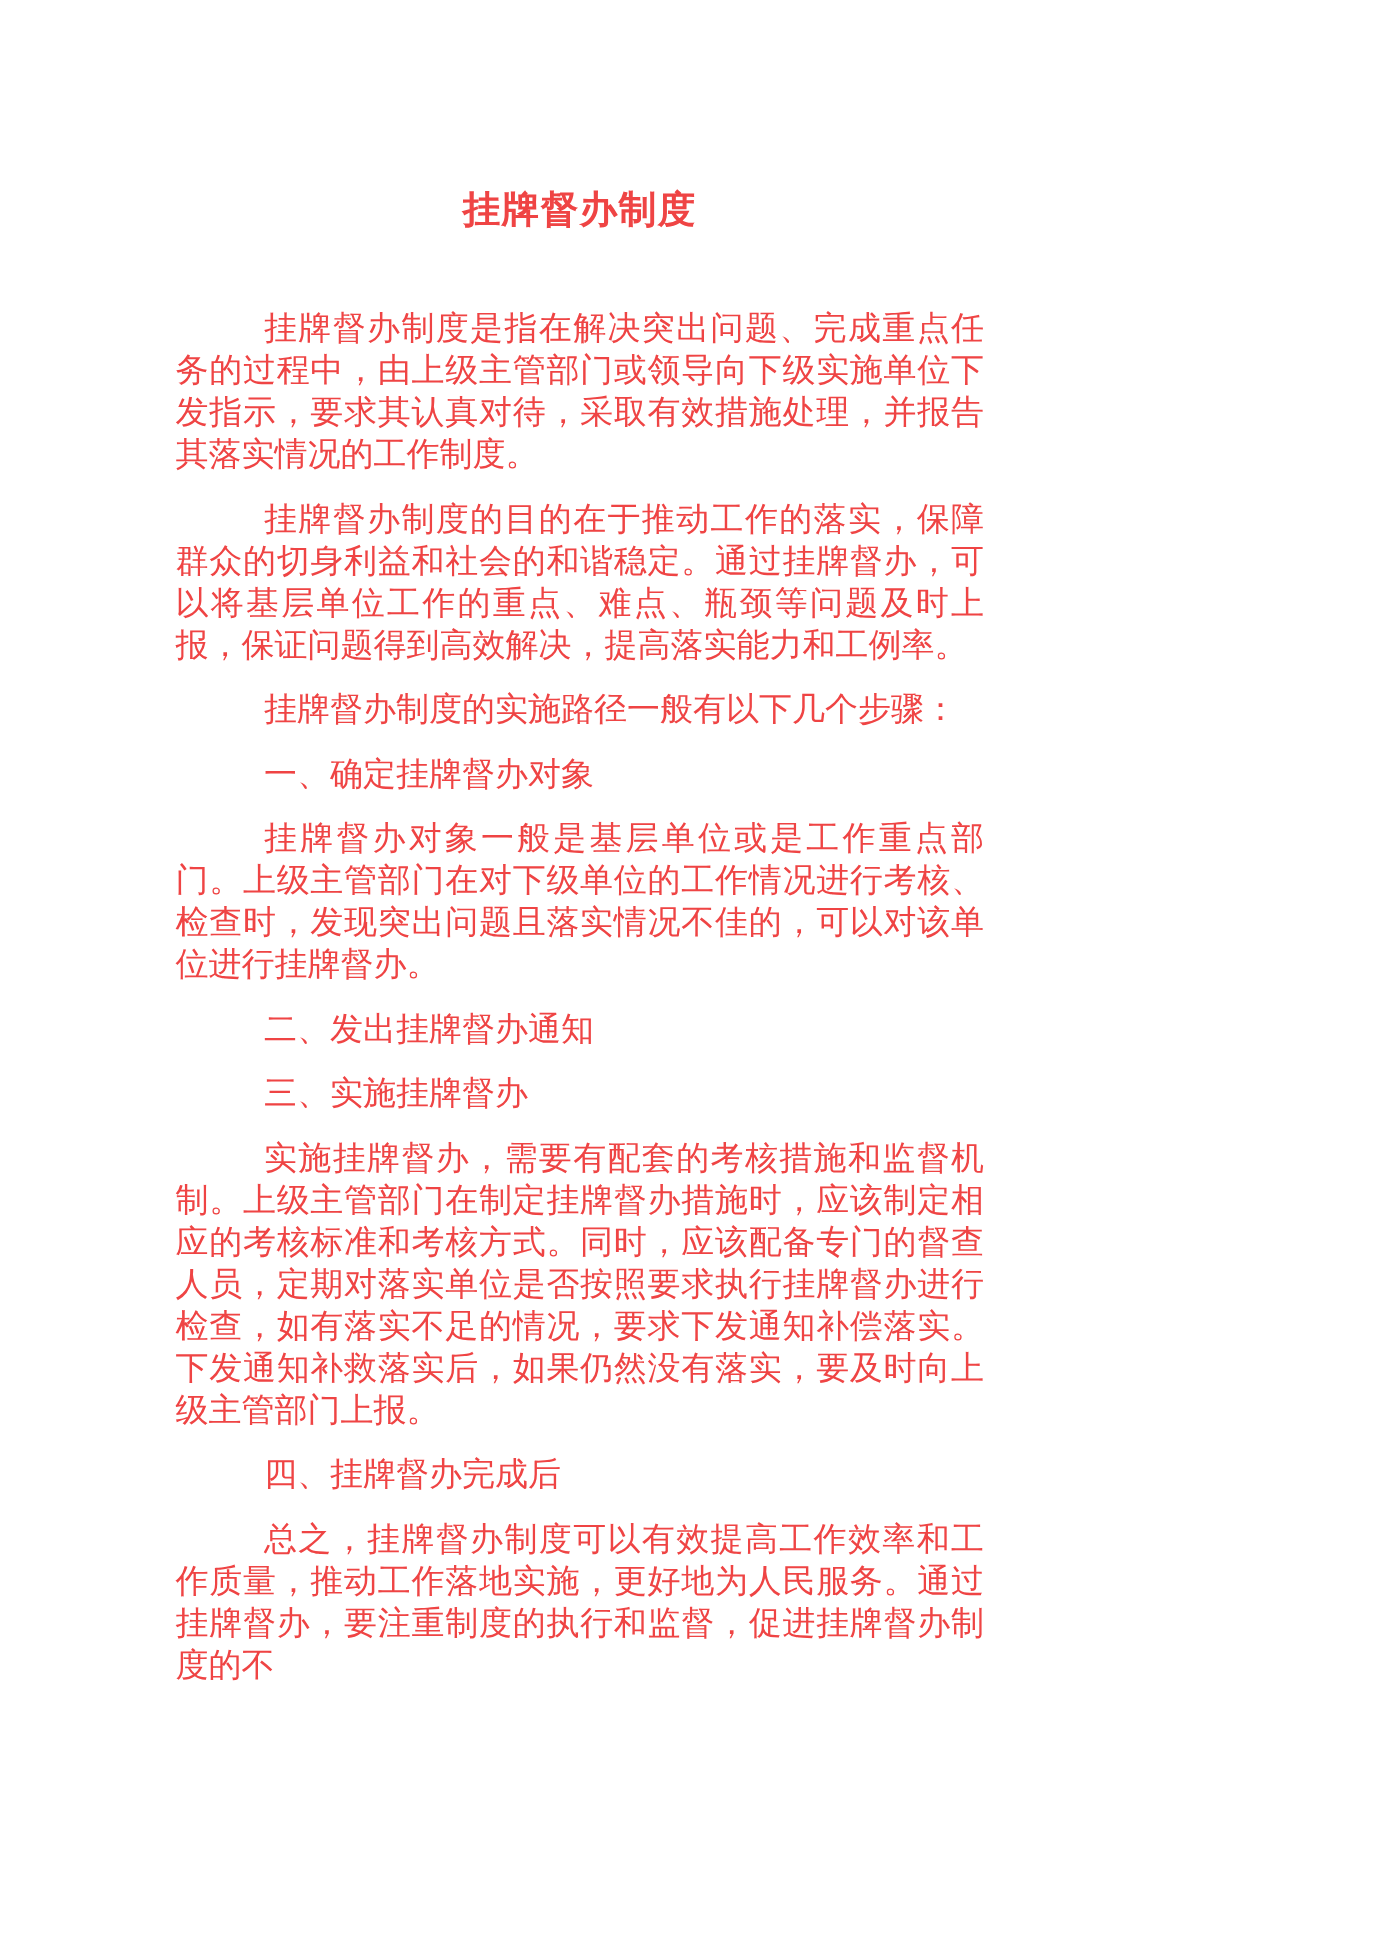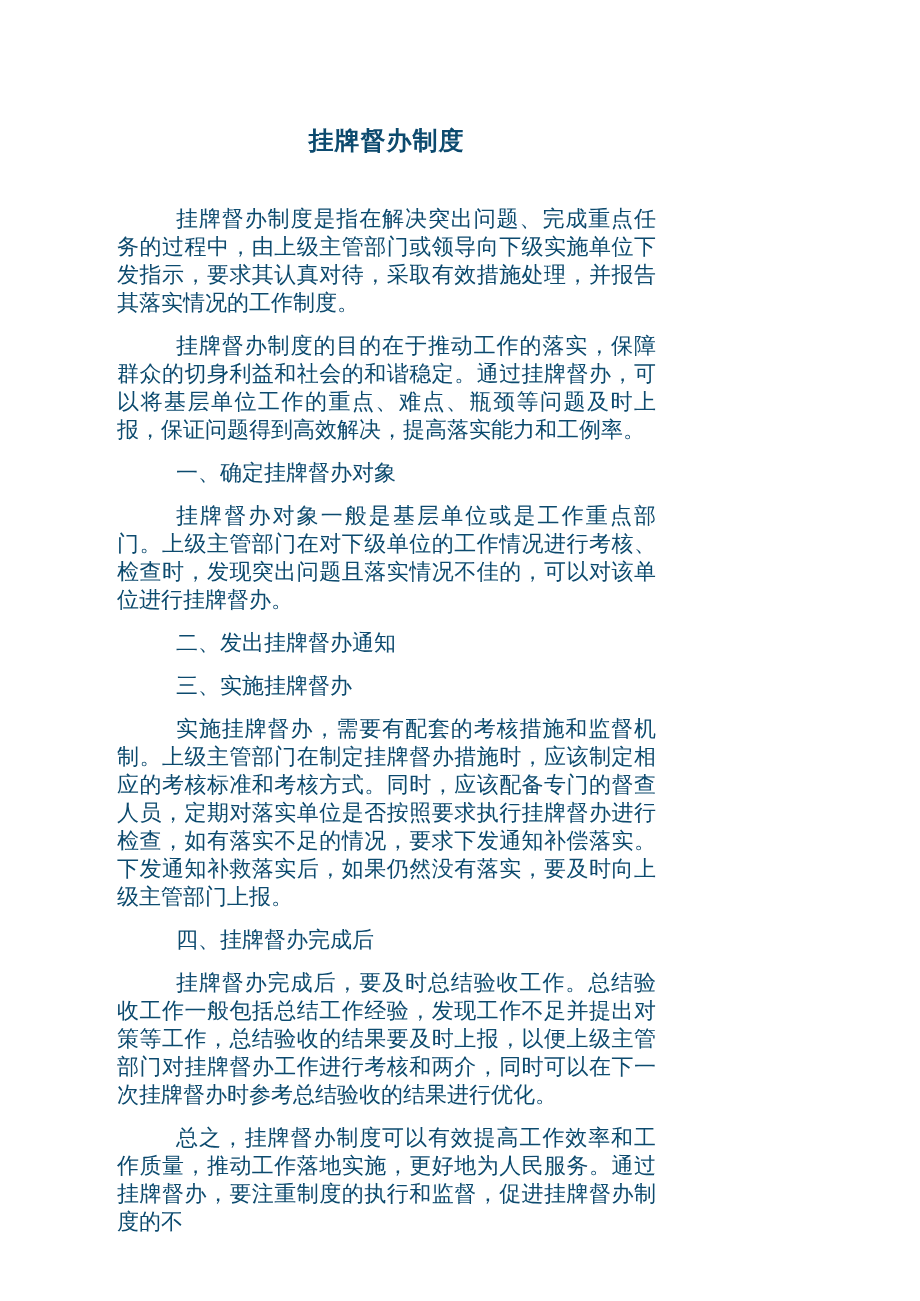--- a/index.html
+++ b/index.html
@@ -12,21 +12,21 @@
     height: 1301px;
     overflow: hidden;
     font-family: "Liberation Sans", sans-serif;
   }
   .doc-page {
     box-sizing: border-box;
     width: 792px;
     height: 1301px;
     padding: 122px 136px 0 117px;
     background: #ffffff;
-    color: #0c4a6e;
+    color: #ef4444;
   }
   .doc-title {
     font-size: 25px;
     line-height: 36px;
     font-weight: bold;
     text-align: center;
     margin: 0 0 47px 0;
     letter-spacing: 1px;
   }
   .para {
@@ -42,31 +42,31 @@
 <body>
 
 <div class="doc-page">
 
   <h1 class="doc-title">挂牌督办制度</h1>
 
   <p class="para">挂牌督办制度是指在解决突出问题、完成重点任务的过程中，由上级主管部门或领导向下级实施单位下发指示，要求其认真对待，采取有效措施处理，并报告其落实情况的工作制度。</p>
 
   <p class="para">挂牌督办制度的目的在于推动工作的落实，保障群众的切身利益和社会的和谐稳定。通过挂牌督办，可以将基层单位工作的重点、难点、瓶颈等问题及时上报，保证问题得到高效解决，提高落实能力和工例率。</p>
 
+  <p class="para">挂牌督办制度的实施路径一般有以下几个步骤：</p>
 
   <p class="para">一、确定挂牌督办对象</p>
 
   <p class="para">挂牌督办对象一般是基层单位或是工作重点部门。上级主管部门在对下级单位的工作情况进行考核、检查时，发现突出问题且落实情况不佳的，可以对该单位进行挂牌督办。</p>
 
   <p class="para">二、发出挂牌督办通知</p>
 
 
   <p class="para">三、实施挂牌督办</p>
 
   <p class="para">实施挂牌督办，需要有配套的考核措施和监督机制。上级主管部门在制定挂牌督办措施时，应该制定相应的考核标准和考核方式。同时，应该配备专门的督查人员，定期对落实单位是否按照要求执行挂牌督办进行检查，如有落实不足的情况，要求下发通知补偿落实。下发通知补救落实后，如果仍然没有落实，要及时向上级主管部门上报。</p>
 
   <p class="para">四、挂牌督办完成后</p>
 
-  <p class="para">挂牌督办完成后，要及时总结验收工作。总结验收工作一般包括总结工作经验，发现工作不足并提出对策等工作，总结验收的结果要及时上报，以便上级主管部门对挂牌督办工作进行考核和两介，同时可以在下一次挂牌督办时参考总结验收的结果进行优化。</p>
 
   <p class="para">总之，挂牌督办制度可以有效提高工作效率和工作质量，推动工作落地实施，更好地为人民服务。通过挂牌督办，要注重制度的执行和监督，促进挂牌督办制度的不</p>
 
 </div>
 
 </body></html>

